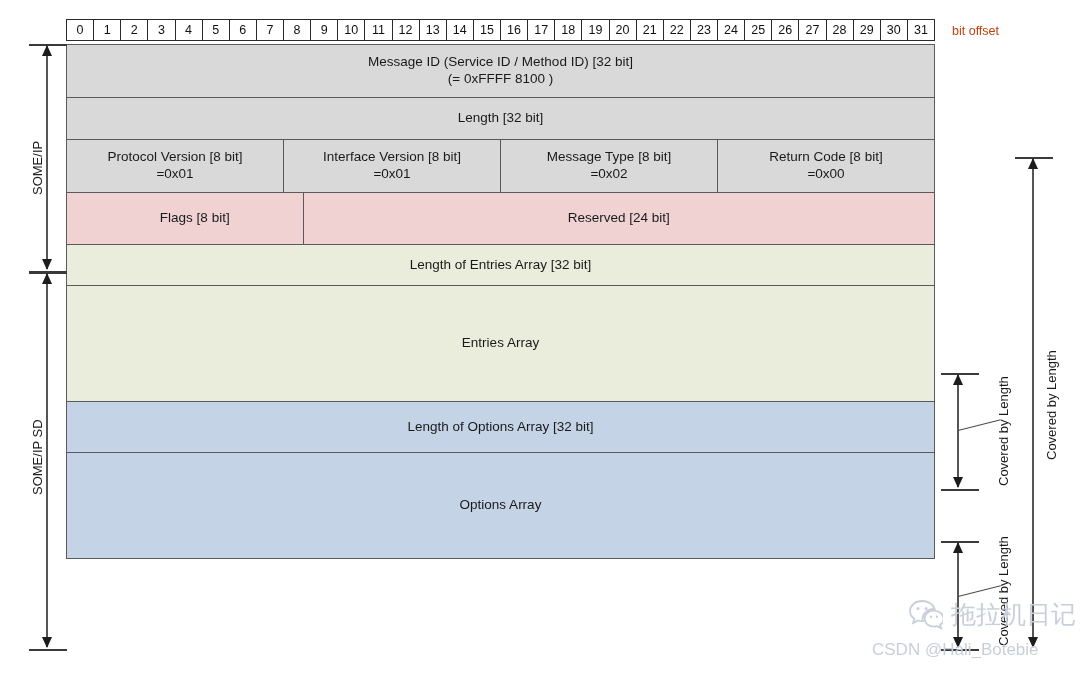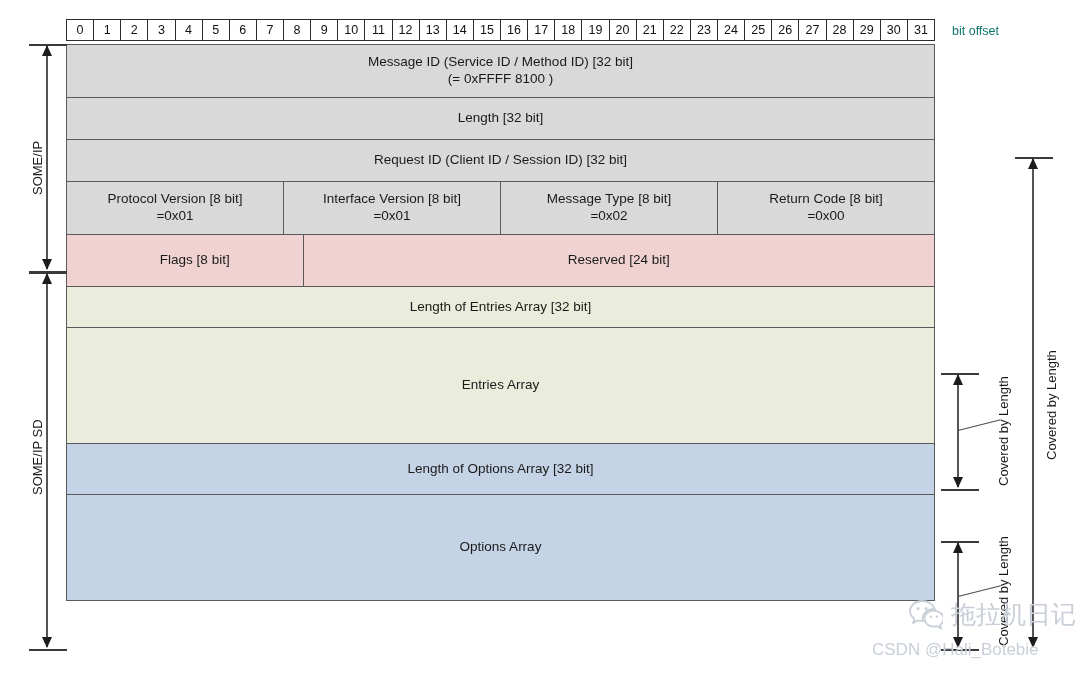--- a/index.html
+++ b/index.html
@@ -46,21 +46,21 @@
     border-right: 1px solid #2b2b2b;
     box-sizing: border-box;
   }
   .bit-cell:last-child { border-right: none; }
 
   .bit-offset-label {
     position: absolute;
     left: 952px;
     top: 24px;
     font-size: 12.5px;
-    color: #0f766e;
+    color: #c2410c;
     white-space: nowrap;
   }
 
   
   .packet {
     position: absolute;
     left: 66px;
     top: 44px;
     width: 869px;
     box-sizing: border-box;
@@ -221,25 +221,20 @@
         <span class="sub">(= 0xFFFF 8100 )</span>
       </div>
     </div>
 
     <div class="row r-length">
       <div class="cell">
         <span>Length [32 bit]</span>
       </div>
     </div>
 
-    <div class="row r-reqid">
-      <div class="cell">
-        <span>Request ID (Client ID / Session ID) [32 bit]</span>
-      </div>
-    </div>
 
     <div class="row r-vers">
       <div class="cell q">
         <span>Protocol Version [8 bit]</span>
         <span class="sub">=0x01</span>
       </div>
       <div class="cell q">
         <span>Interface Version [8 bit]</span>
         <span class="sub">=0x01</span>
       </div>

